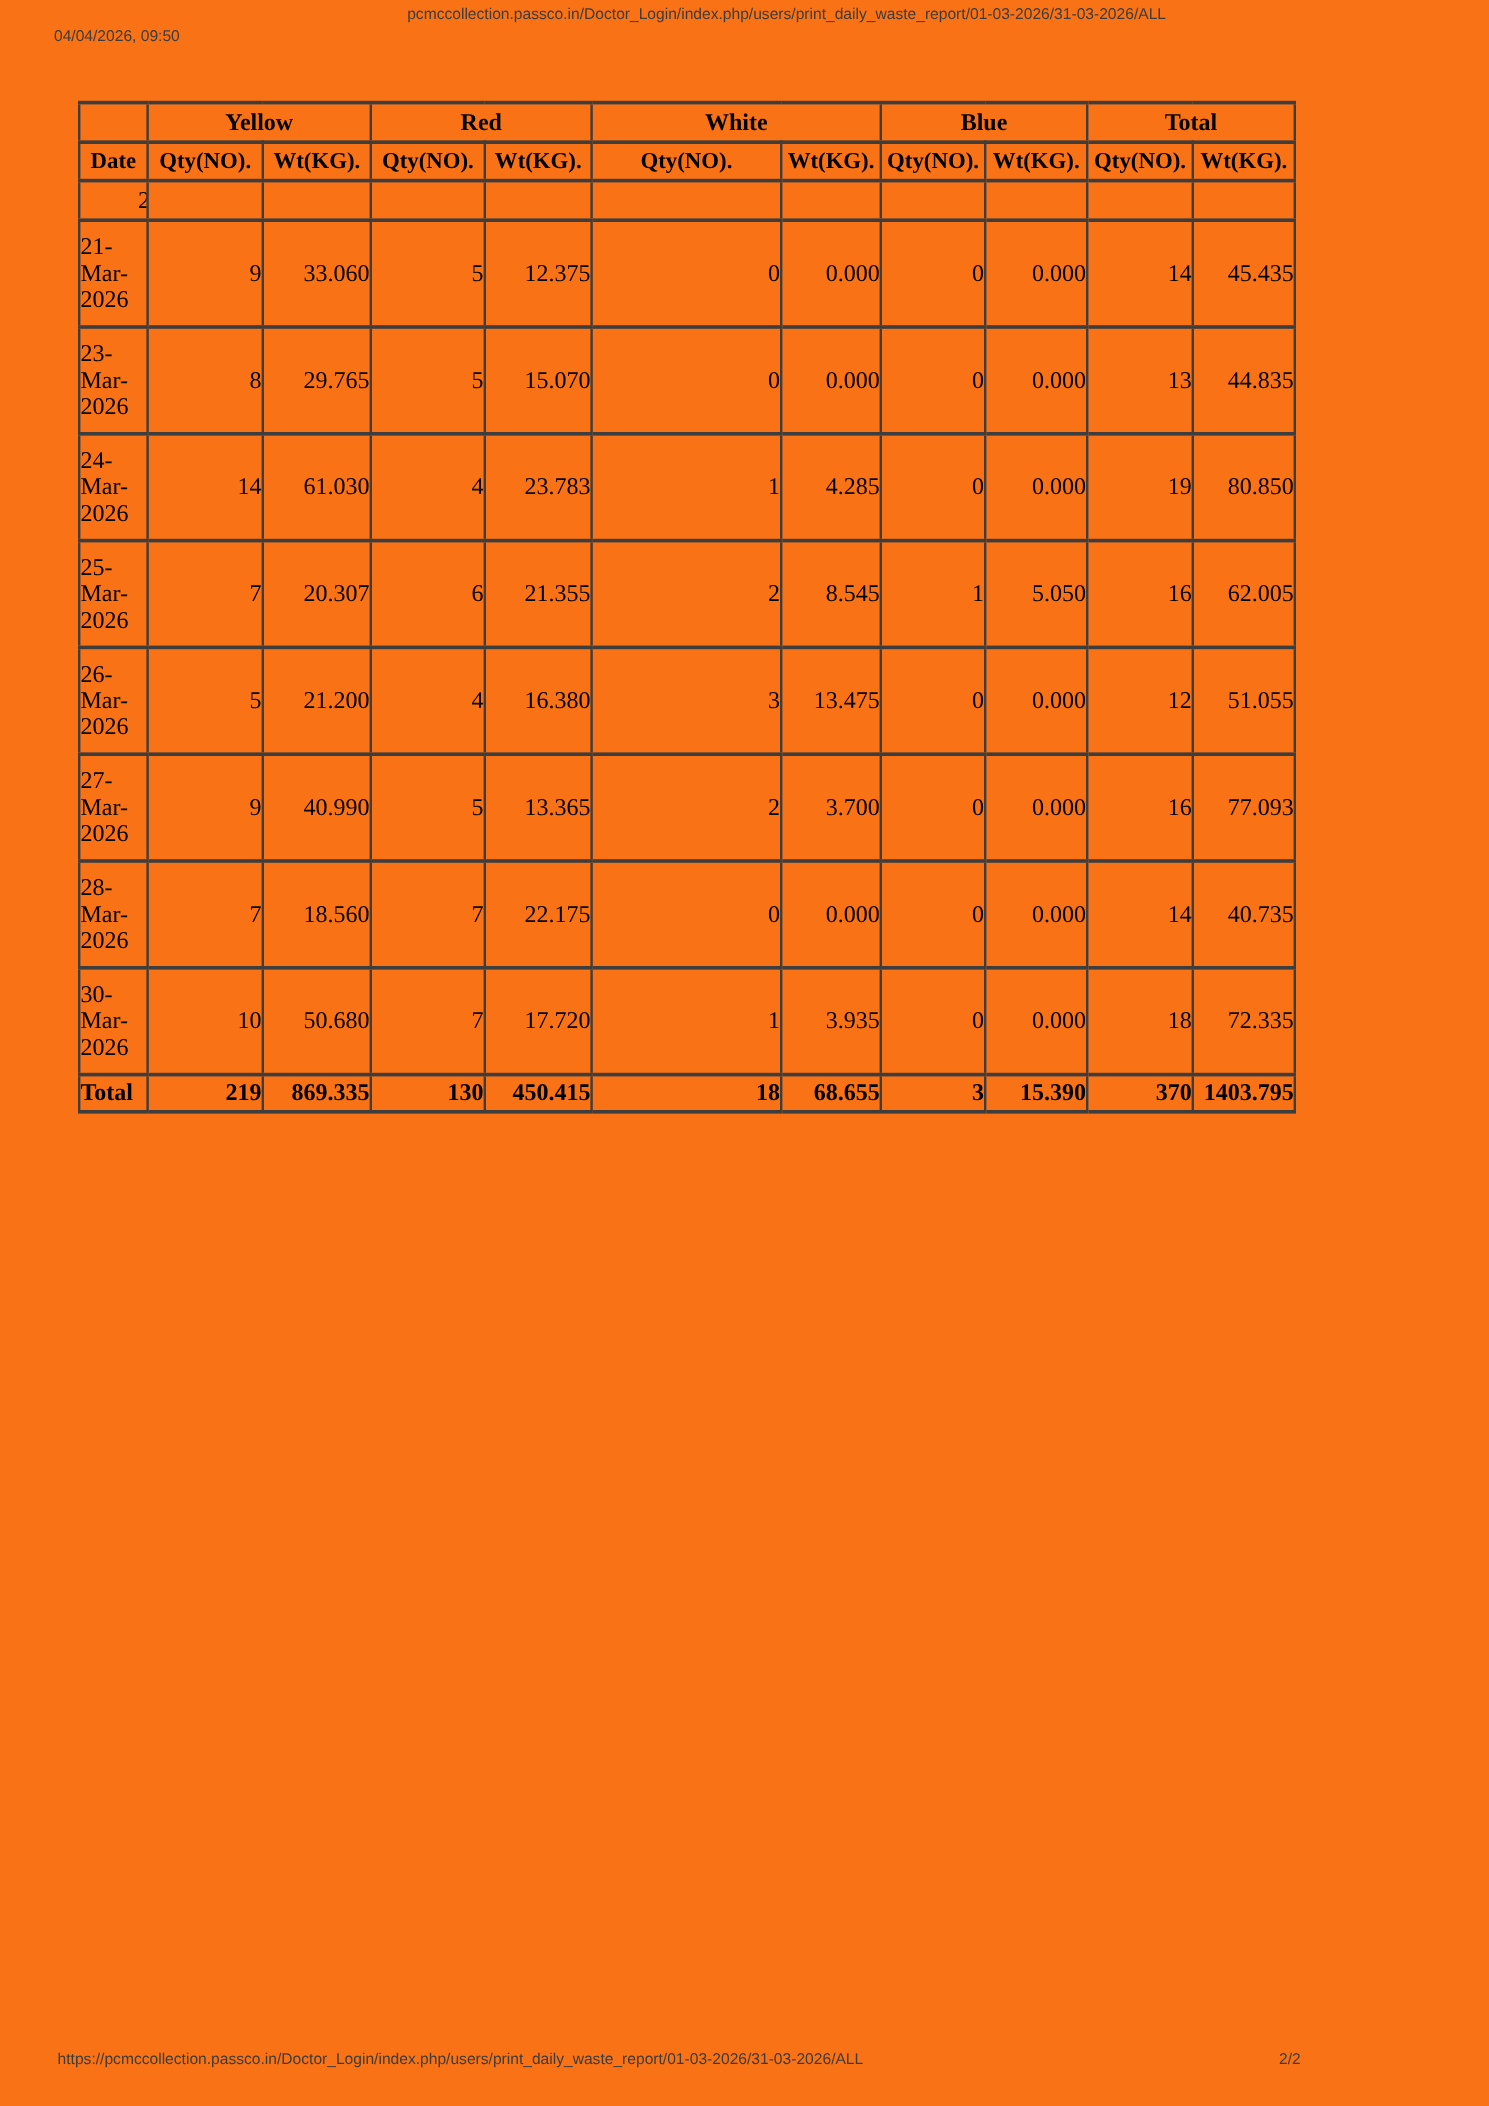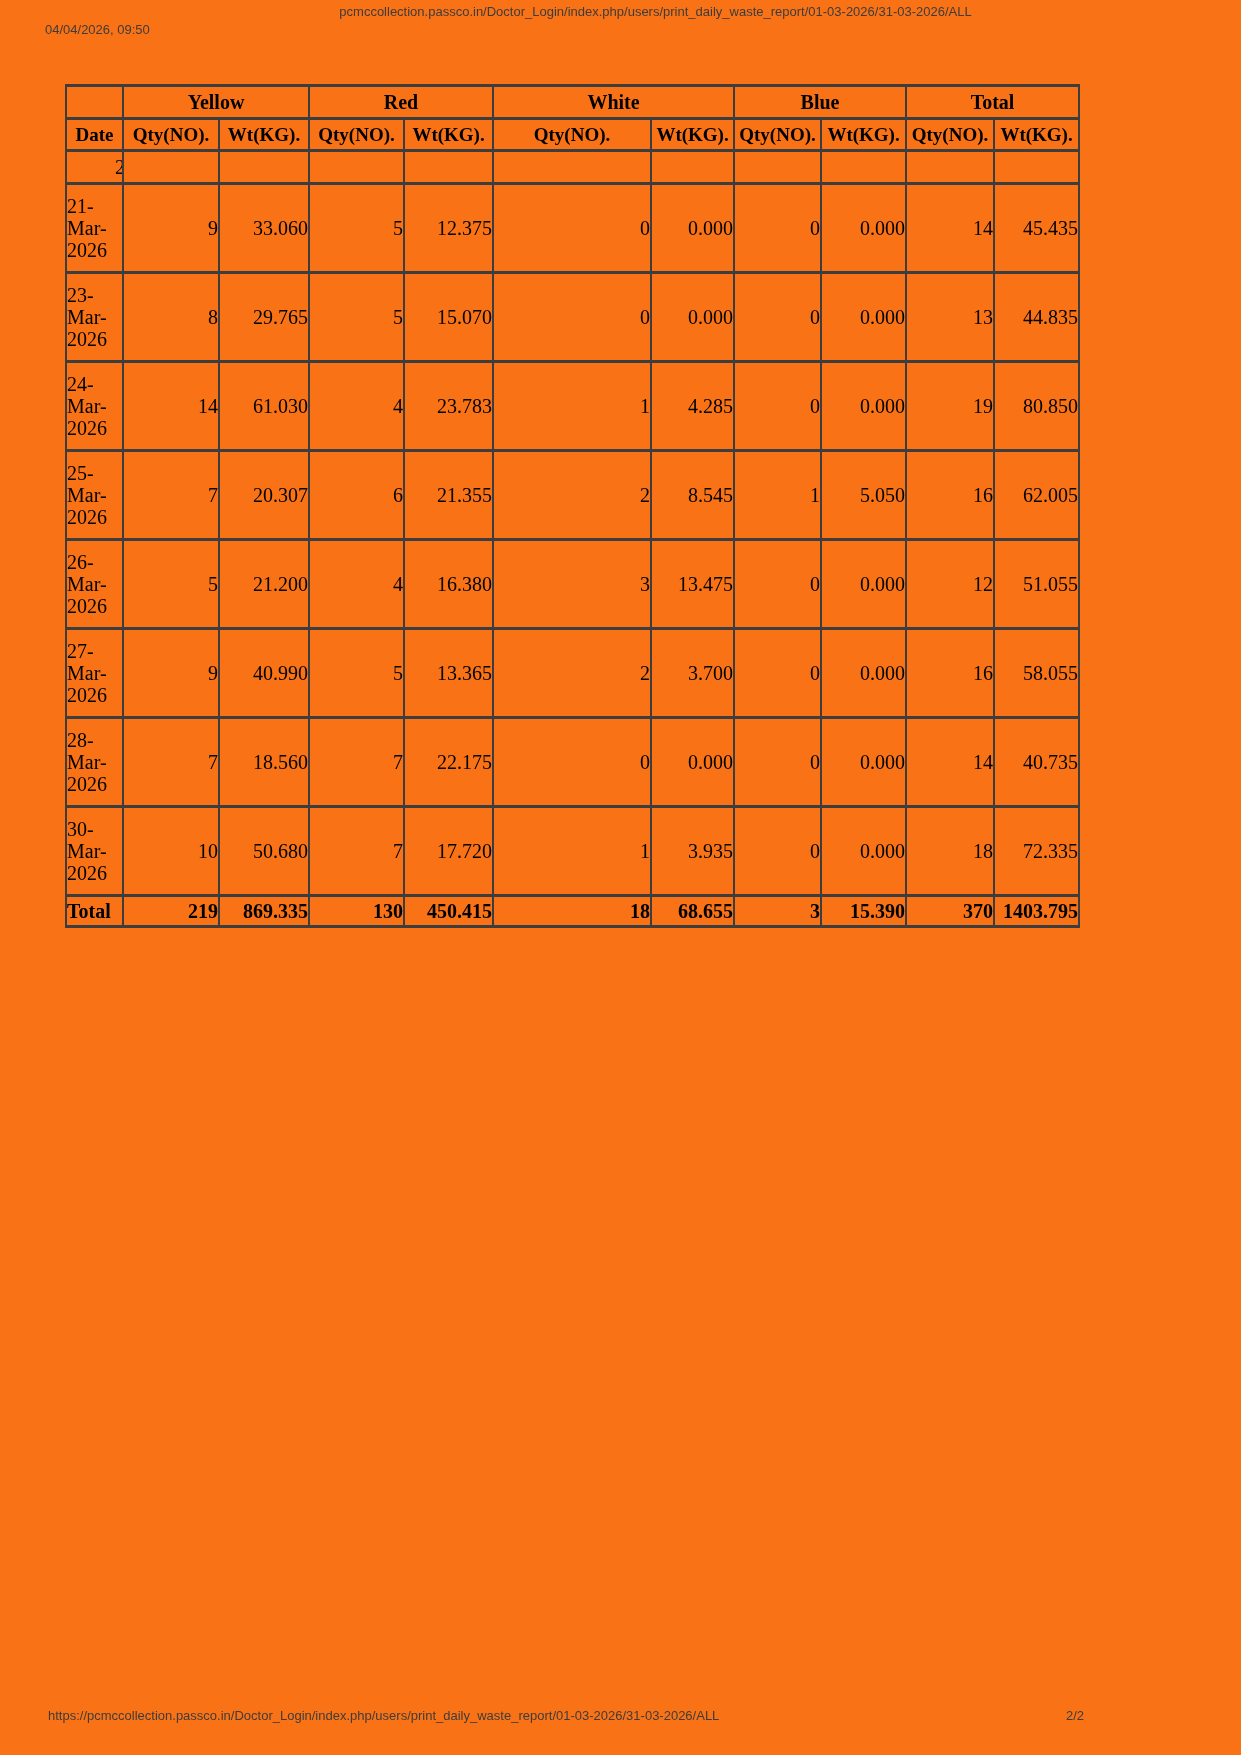--- a/index.html
+++ b/index.html
@@ -201,21 +201,21 @@
           <td class="left-cell">27-Mar-2026</td>
           <td class="num-cell">9</td>
           <td class="num-cell">40.990</td>
           <td class="num-cell">5</td>
           <td class="num-cell">13.365</td>
           <td class="num-cell">2</td>
           <td class="num-cell">3.700</td>
           <td class="num-cell">0</td>
           <td class="num-cell">0.000</td>
           <td class="num-cell">16</td>
-          <td class="num-cell">58.055</td>
+          <td class="num-cell">77.093</td>
         </tr>
         <tr class="date-row">
           <td class="left-cell">28-Mar-2026</td>
           <td class="num-cell">7</td>
           <td class="num-cell">18.560</td>
           <td class="num-cell">7</td>
           <td class="num-cell">22.175</td>
           <td class="num-cell">0</td>
           <td class="num-cell">0.000</td>
           <td class="num-cell">0</td>

